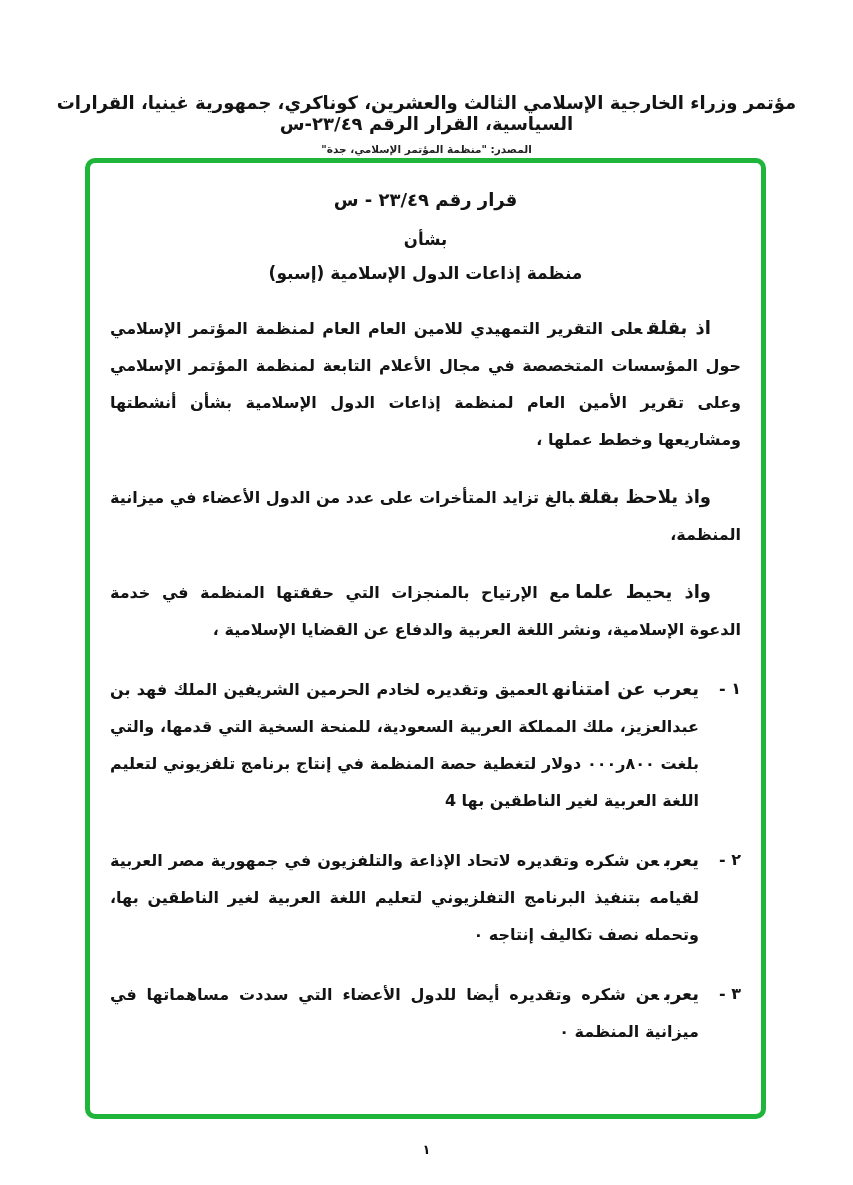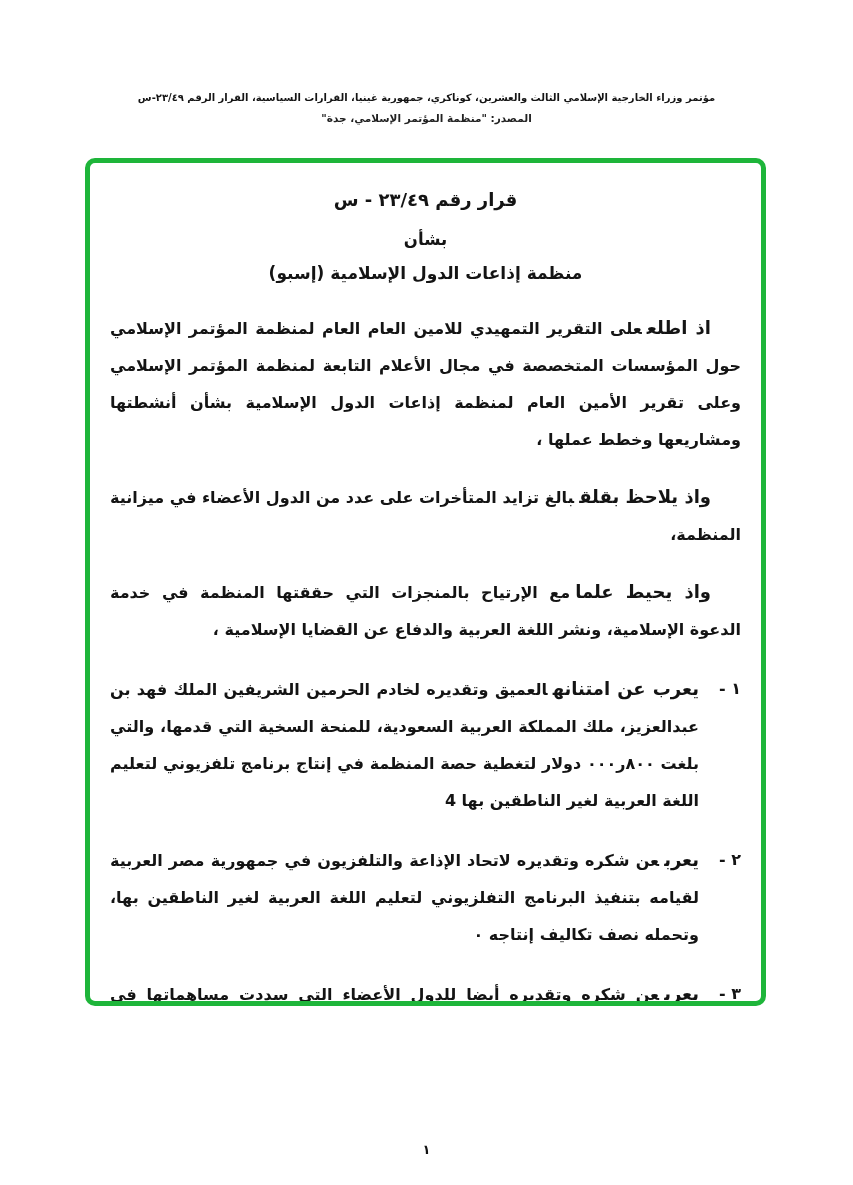--- a/index.html
+++ b/index.html
@@ -11,31 +11,31 @@
     color:#141414;
     direction:rtl;
     overflow:hidden;
   }
   
   .page-header{
     position:absolute;top:92px;right:0;left:0;
     text-align:center;
   }
   .header-line1{
-    font-size:10px;font-weight:bold;letter-spacing:0;
+    font-size:18px;font-weight:bold;letter-spacing:0;
     padding:0 40px;
   }
   .header-line2{
     font-size:10.5px;font-weight:bold;margin-top:9px;color:#222;
   }
   
   .frame{
     position:absolute;
     left:85px;top:158px;
-    width:681px;height:848px;
+    width:681px;height:961px;
     box-sizing:border-box;
     border:5px solid #1eb53a;
     border-radius:10px;
     padding:18px 16px 2px 16px;
     overflow:hidden;
     background:#ffffff;
   }
   .title-block{text-align:center;font-weight:bold;}
   .title-1{font-size:18px;font-weight:900;margin-top:8px;}
   .title-2{font-size:16.5px;font-weight:900;margin-top:20px;}
@@ -92,21 +92,21 @@
 
     <div class="title-block">
       <div class="title-1">قرار رقم ٢٣/٤٩ - س</div>
       <div class="title-2">بشأن</div>
       <div class="title-3">منظمة إذاعات الدول الإسلامية (إسبو)</div>
     </div>
 
     <div class="body-text">
 
 
-      <p class="para"><span class="lead">اذ اطلع</span><span>على التقرير التمهيدي للامين العام العام لمنظمة المؤتمر الإسلامي حول المؤسسات المتخصصة في مجال الأعلام التابعة لمنظمة المؤتمر الإسلامي وعلى تقرير الأمين العام لمنظمة إذاعات الدول الإسلامية بشأن أنشطتها ومشاريعها وخطط عملها ،</span></p>
+      <p class="para"><span class="lead">اذ بقلق</span><span>على التقرير التمهيدي للامين العام العام لمنظمة المؤتمر الإسلامي حول المؤسسات المتخصصة في مجال الأعلام التابعة لمنظمة المؤتمر الإسلامي وعلى تقرير الأمين العام لمنظمة إذاعات الدول الإسلامية بشأن أنشطتها ومشاريعها وخطط عملها ،</span></p>
 
       <p class="para"><span class="lead">واذ يلاحظ بقلق</span><span>بالغ تزايد المتأخرات على عدد من الدول الأعضاء في ميزانية المنظمة،</span></p>
 
       <p class="para"><span class="lead">واذ يحيط علما</span><span>مع الإرتياح بالمنجزات التي حققتها المنظمة في خدمة الدعوة الإسلامية، ونشر اللغة العربية والدفاع عن القضايا الإسلامية ،</span></p>
 
       <div class="items">
 
         <div class="item">
           <div class="item-num">١ -</div>
           <div class="item-body"><span class="lead">يعرب عن امتنانه</span><span>العميق وتقديره لخادم الحرمين الشريفين الملك فهد بن عبدالعزيز، ملك المملكة العربية السعودية، للمنحة السخية التي قدمها، والتي بلغت ٨٠٠ر٠٠٠ دولار لتغطية حصة المنظمة في إنتاج برنامج تلفزيوني  لتعليم اللغة العربية لغير الناطقين بها 4</span></div>

